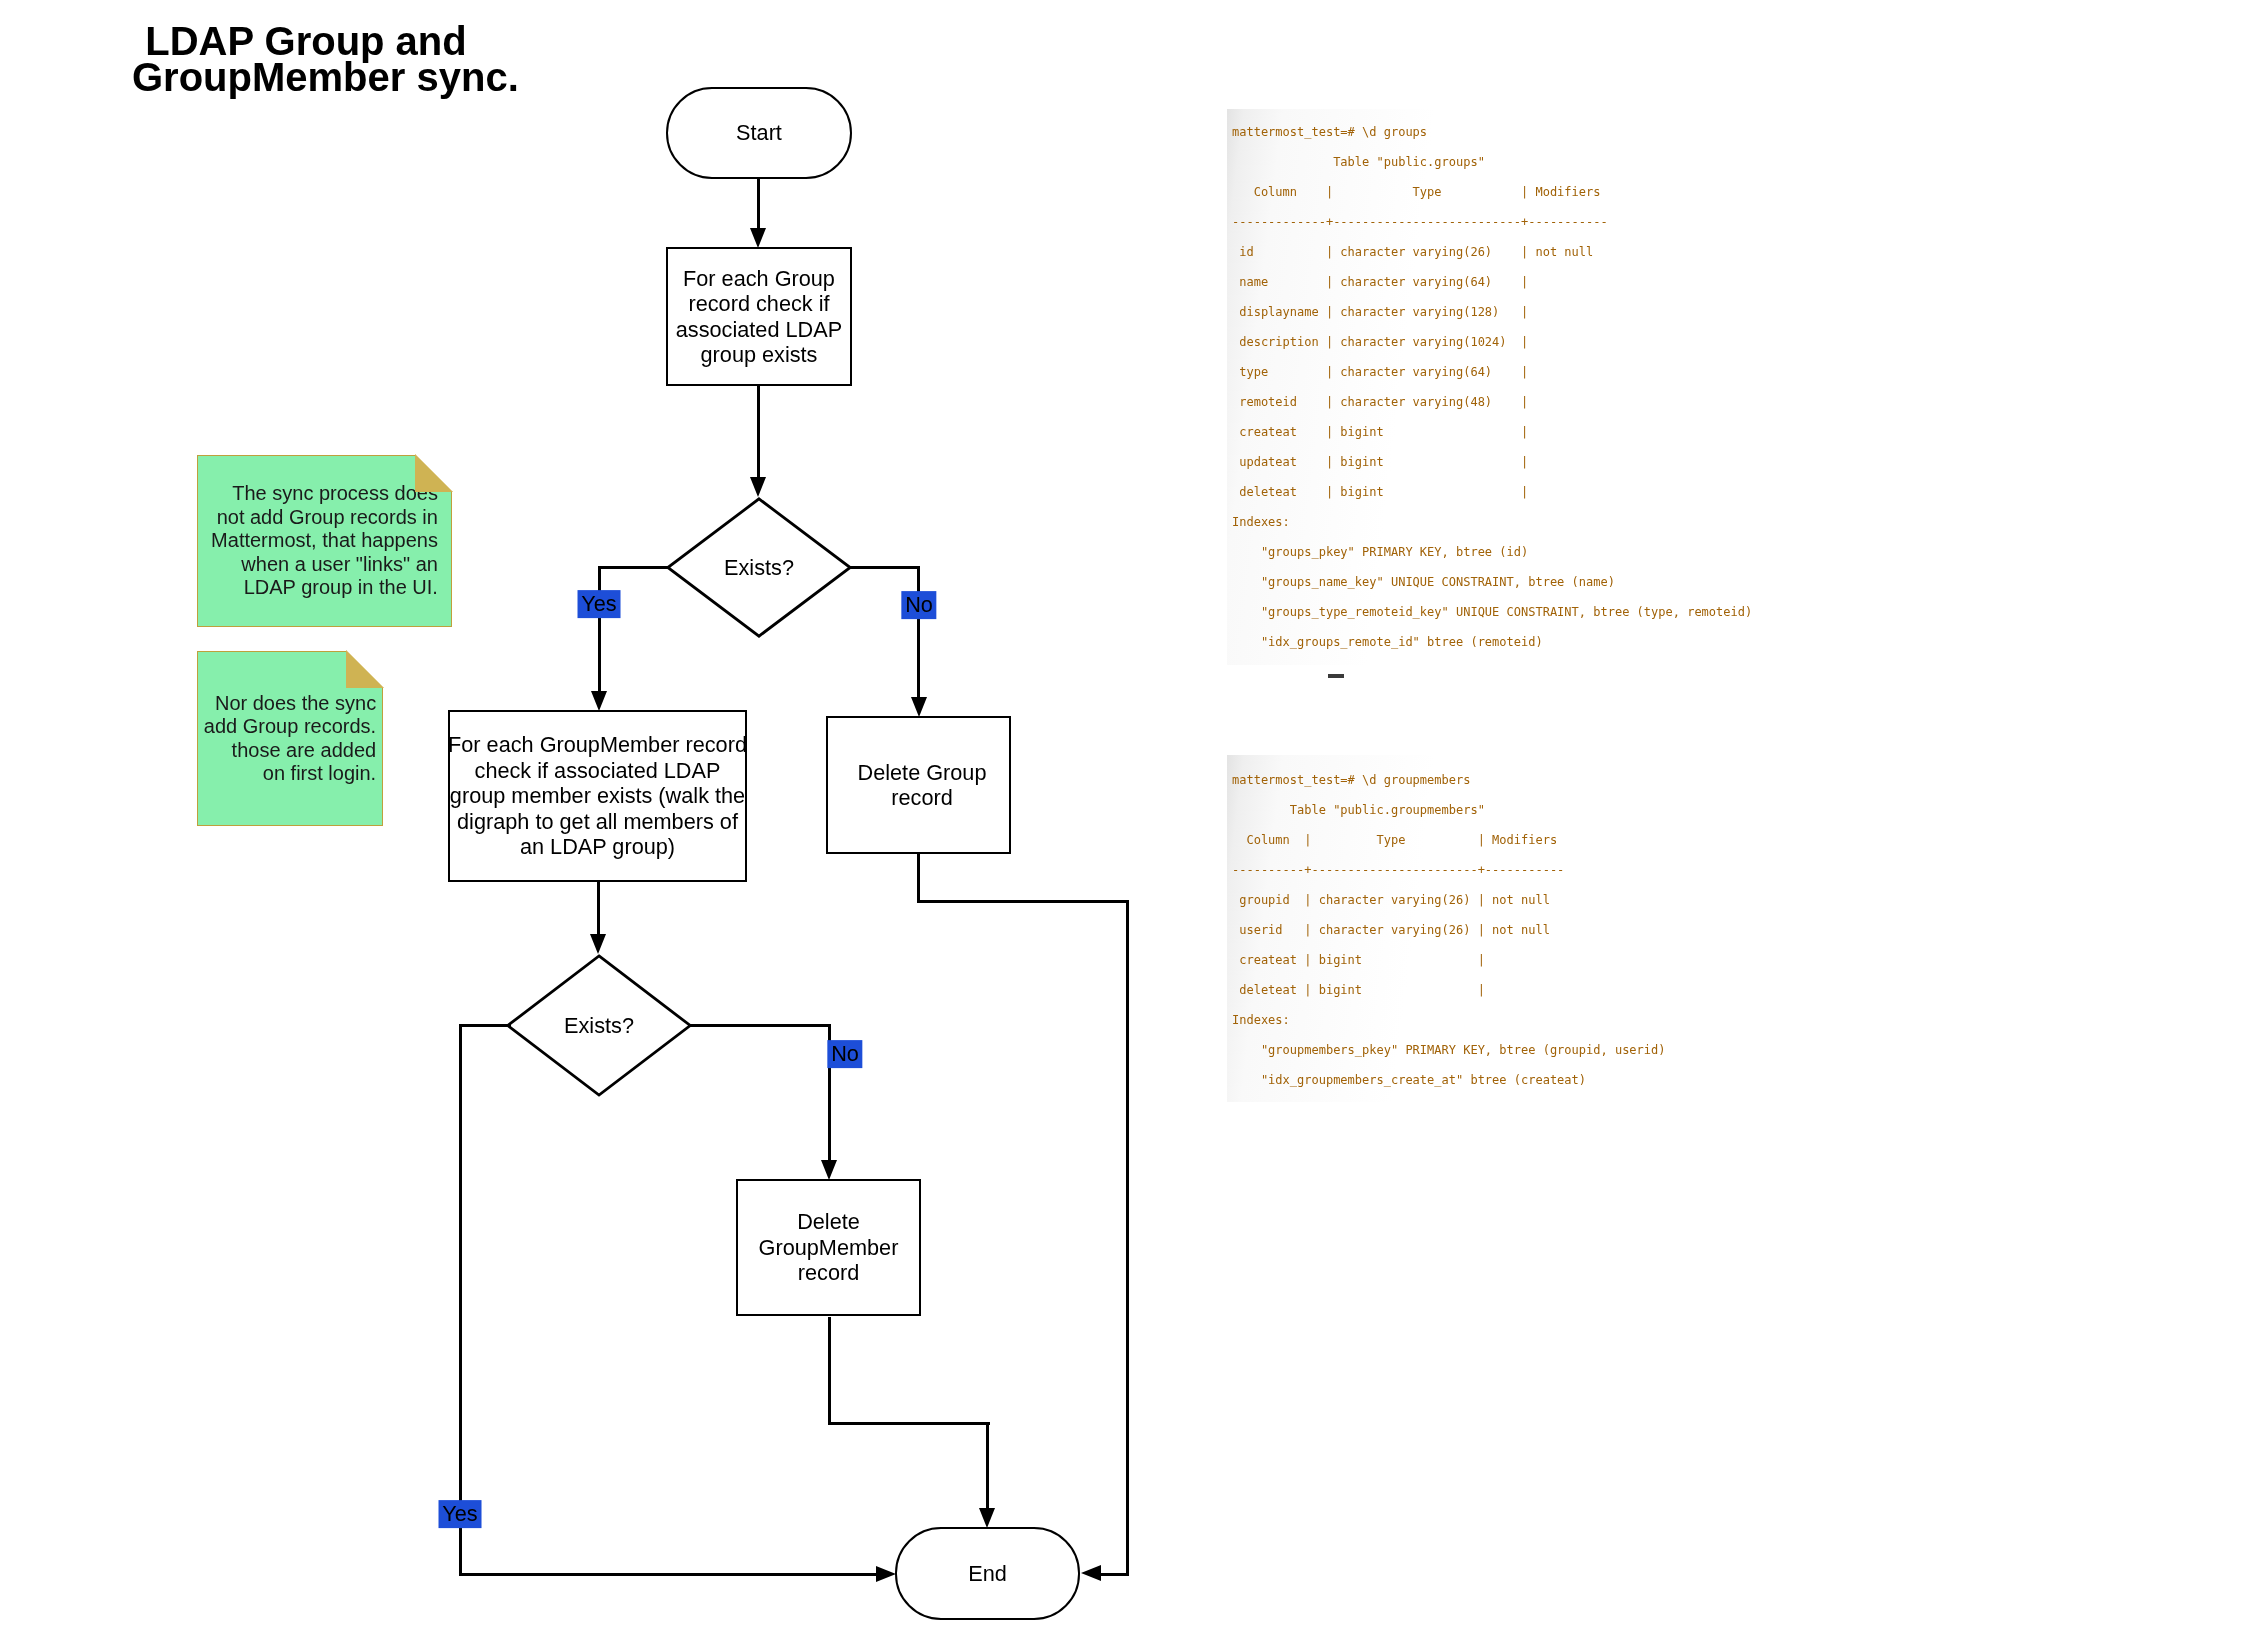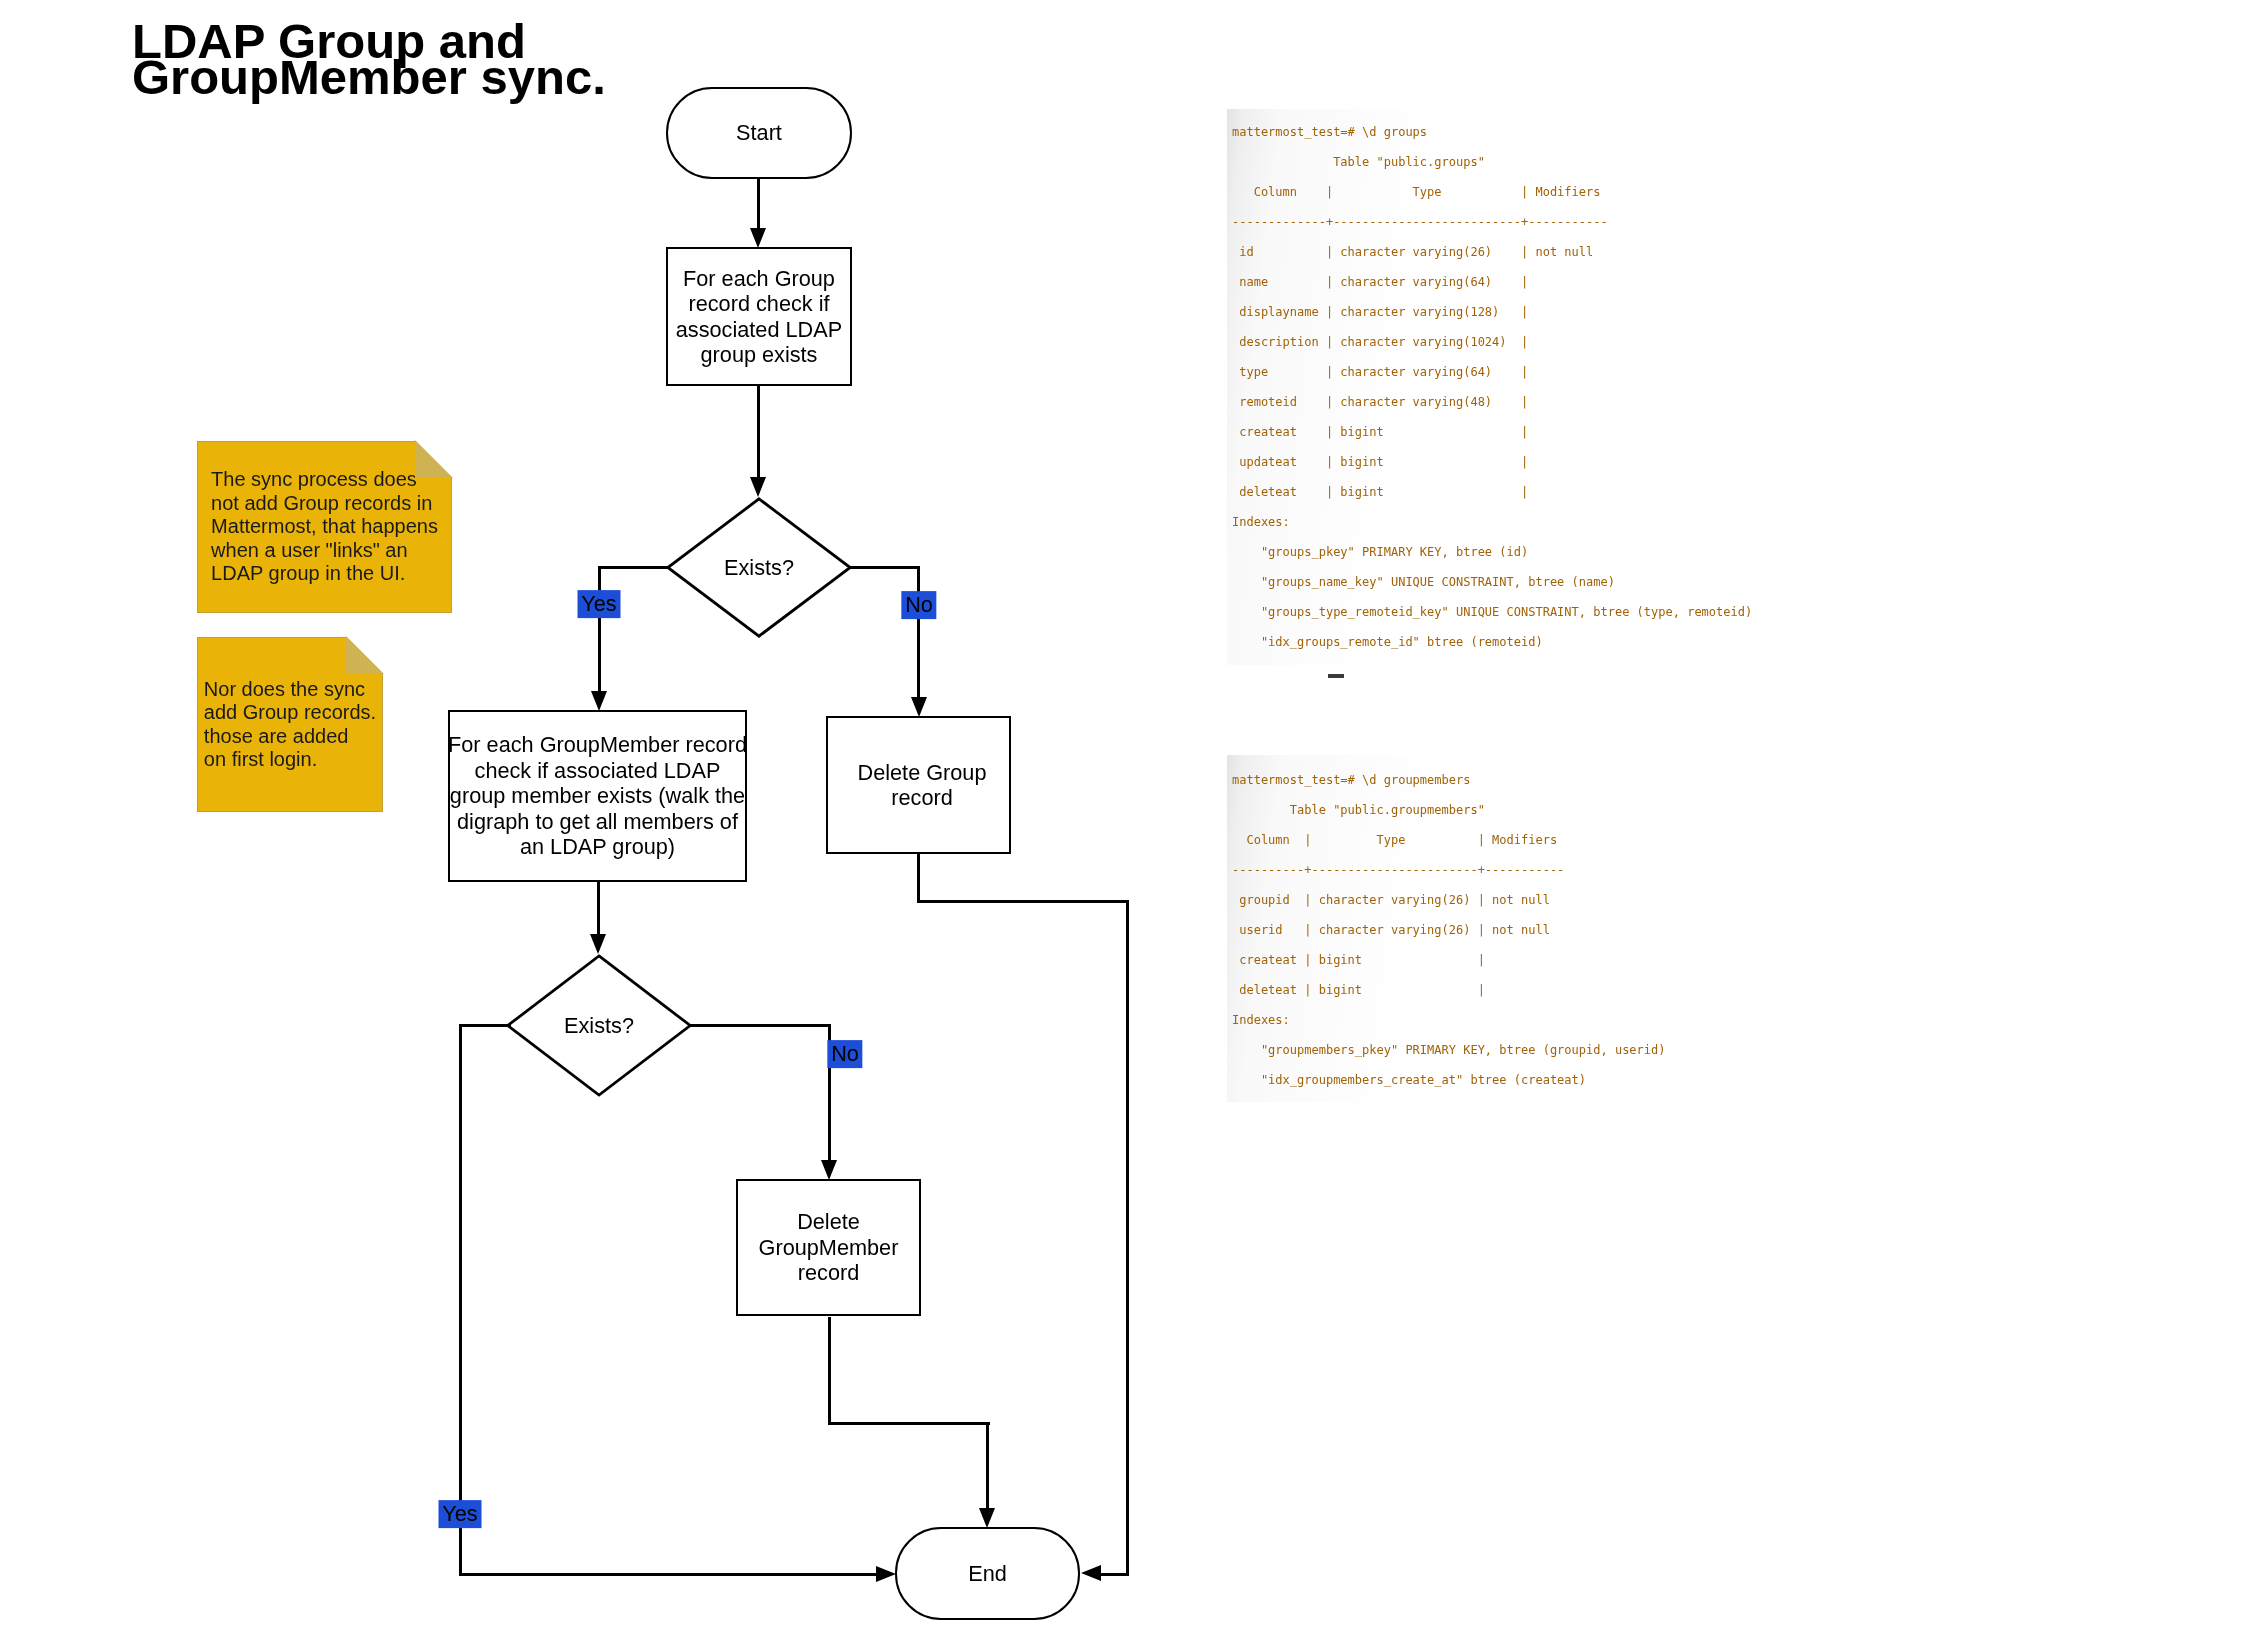--- a/index.html
+++ b/index.html
@@ -1,38 +1,38 @@
 <!DOCTYPE html>
 <html style="font-size:15px"><head>
 <meta charset="utf-8">
 <style>
   html,body{margin:0;padding:0;background:#ffffff;}
   #canvas{position:relative;width:2267px;height:1637px;background:#ffffff;overflow:hidden;
           font-family:"Liberation Sans",sans-serif;color:#000;}
   .pre{white-space:pre;}
   .abs{position:absolute;}
-  .title{font-weight:bold;font-size:49px;line-height:36px;text-align:center;}
+  .title{font-weight:bold;font-size:40px;line-height:36px;text-align:center;}
   .node{position:absolute;display:flex;align-items:center;justify-content:center;
         background:#fff;border:2.8px solid #000;box-sizing:border-box;
         font-size:21.7px;line-height:25.4px;text-align:center;}
   .stadium{border-radius:46px;}
   .line{position:absolute;background:#000;}
   .arr{position:absolute;width:0;height:0;}
   .arr-down{border-left:8.5px solid transparent;border-right:8.5px solid transparent;border-top:20px solid #000;}
   .arr-right{border-top:8.5px solid transparent;border-bottom:8.5px solid transparent;border-left:20px solid #000;}
   .arr-left{border-top:8.5px solid transparent;border-bottom:8.5px solid transparent;border-right:20px solid #000;}
   .diamond{position:absolute;}
   .diamond svg{display:block;}
   .diamond .dlabel{position:absolute;left:0;top:0;width:100%;height:100%;
         display:flex;align-items:center;justify-content:center;font-size:21.7px;}
   .edge-label{position:absolute;transform:translate(-50%,-50%);background:#1d4ed8;
         padding:0.9px 3.8px;font-size:21.7px;}
-  .note{position:absolute;background:#eab308;border:1.9px solid #BFA03C;box-sizing:border-box;
-        display:flex;align-items:center;justify-content:center;text-align:left;
-        font-size:20px;line-height:23.5px;color:#1a1a1a;}
+  .note{position:absolute;background:#86efac;border:1.9px solid #BFA03C;box-sizing:border-box;
+        display:flex;align-items:center;justify-content:center;text-align:right;
+        font-size:20px;line-height:23.5px;color:#1a1a1a;margin-top:14px;}
   .note-cut{position:absolute;top:-1.9px;right:-1.9px;width:0;height:0;
         border-style:solid;border-width:0 38px 38px 0;
         border-color:#ffffff #ffffff #DCC366 #DCC366;}
   .note-cut-edge{position:absolute;top:-1.9px;right:-1.9px;width:0;height:0;
         border-style:solid;border-width:0 38px 38px 0;
         border-color:transparent transparent #BFA03C transparent;opacity:.45;}
   .terminal-bg{position:absolute;background:linear-gradient(97deg,#e3e3e3 0px,#efefef 17px,#f9f9f9 56px,#ffffff 207px);}
   .terminal{position:absolute;font-family:"DejaVu Sans Mono","Liberation Mono",monospace;
         font-size:12px;line-height:30px;color:#a16207;}
   .stray{position:absolute;width:16px;height:3.8px;background:#3a3a3a;}

